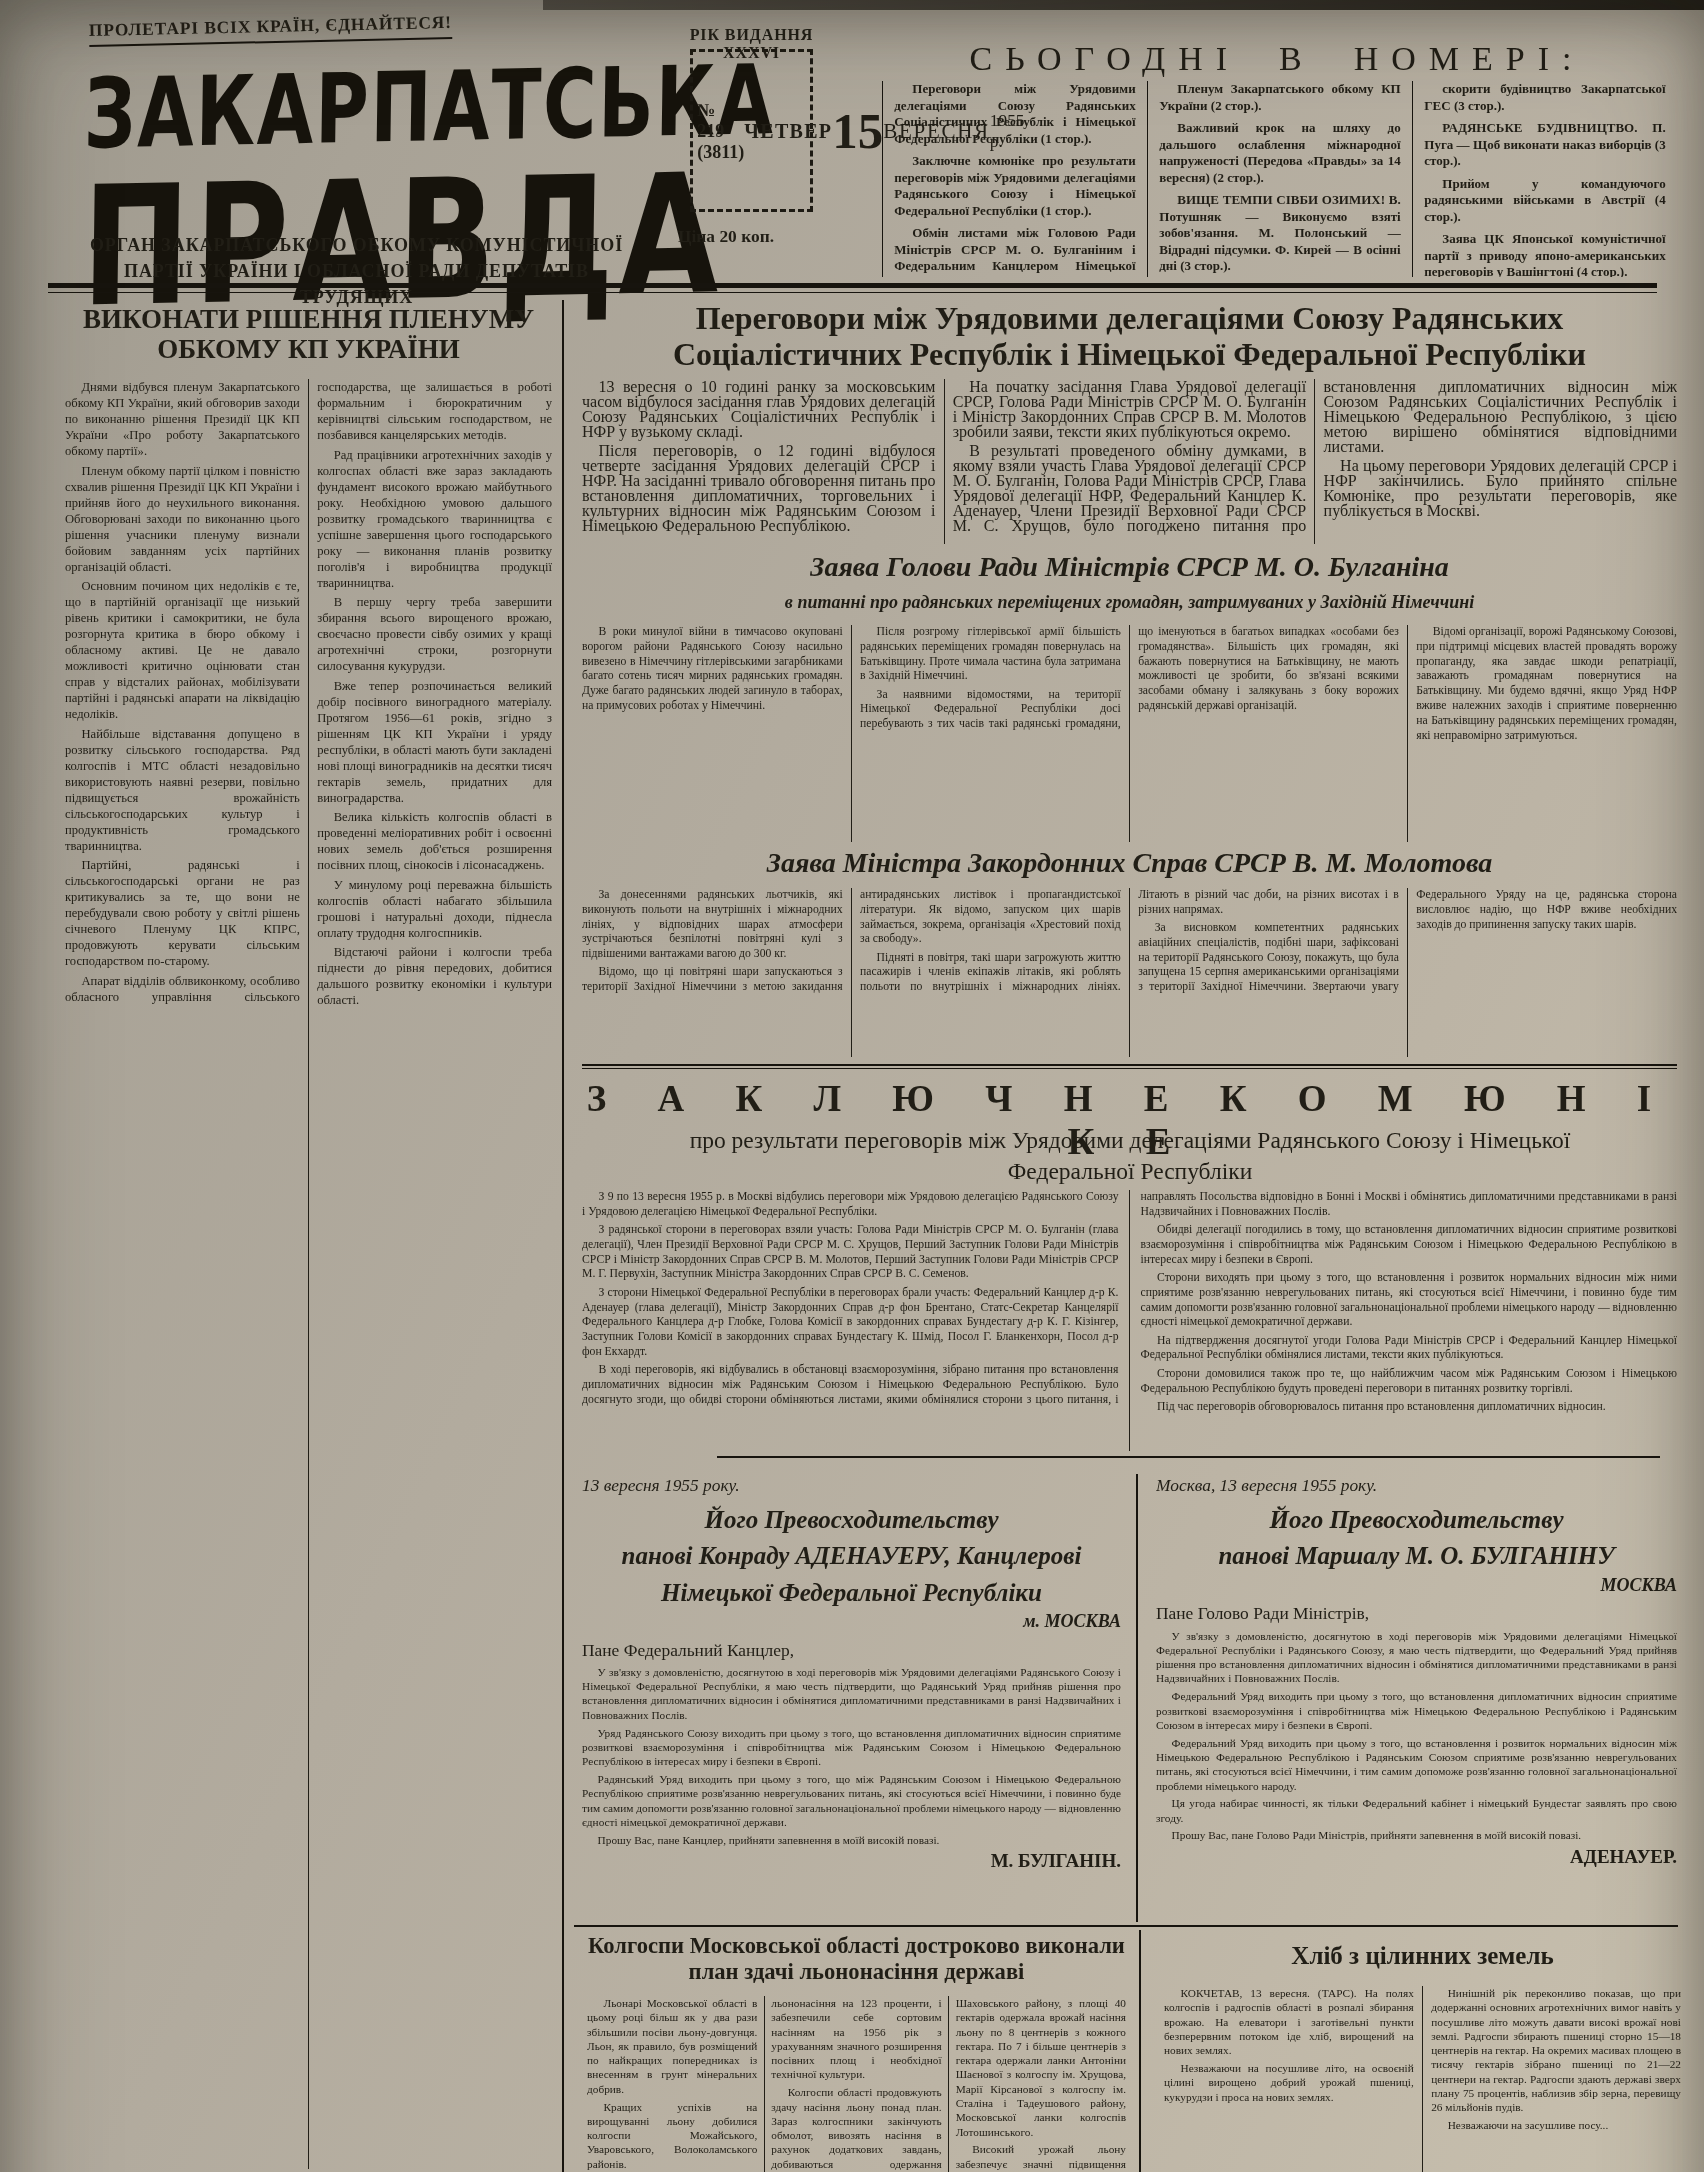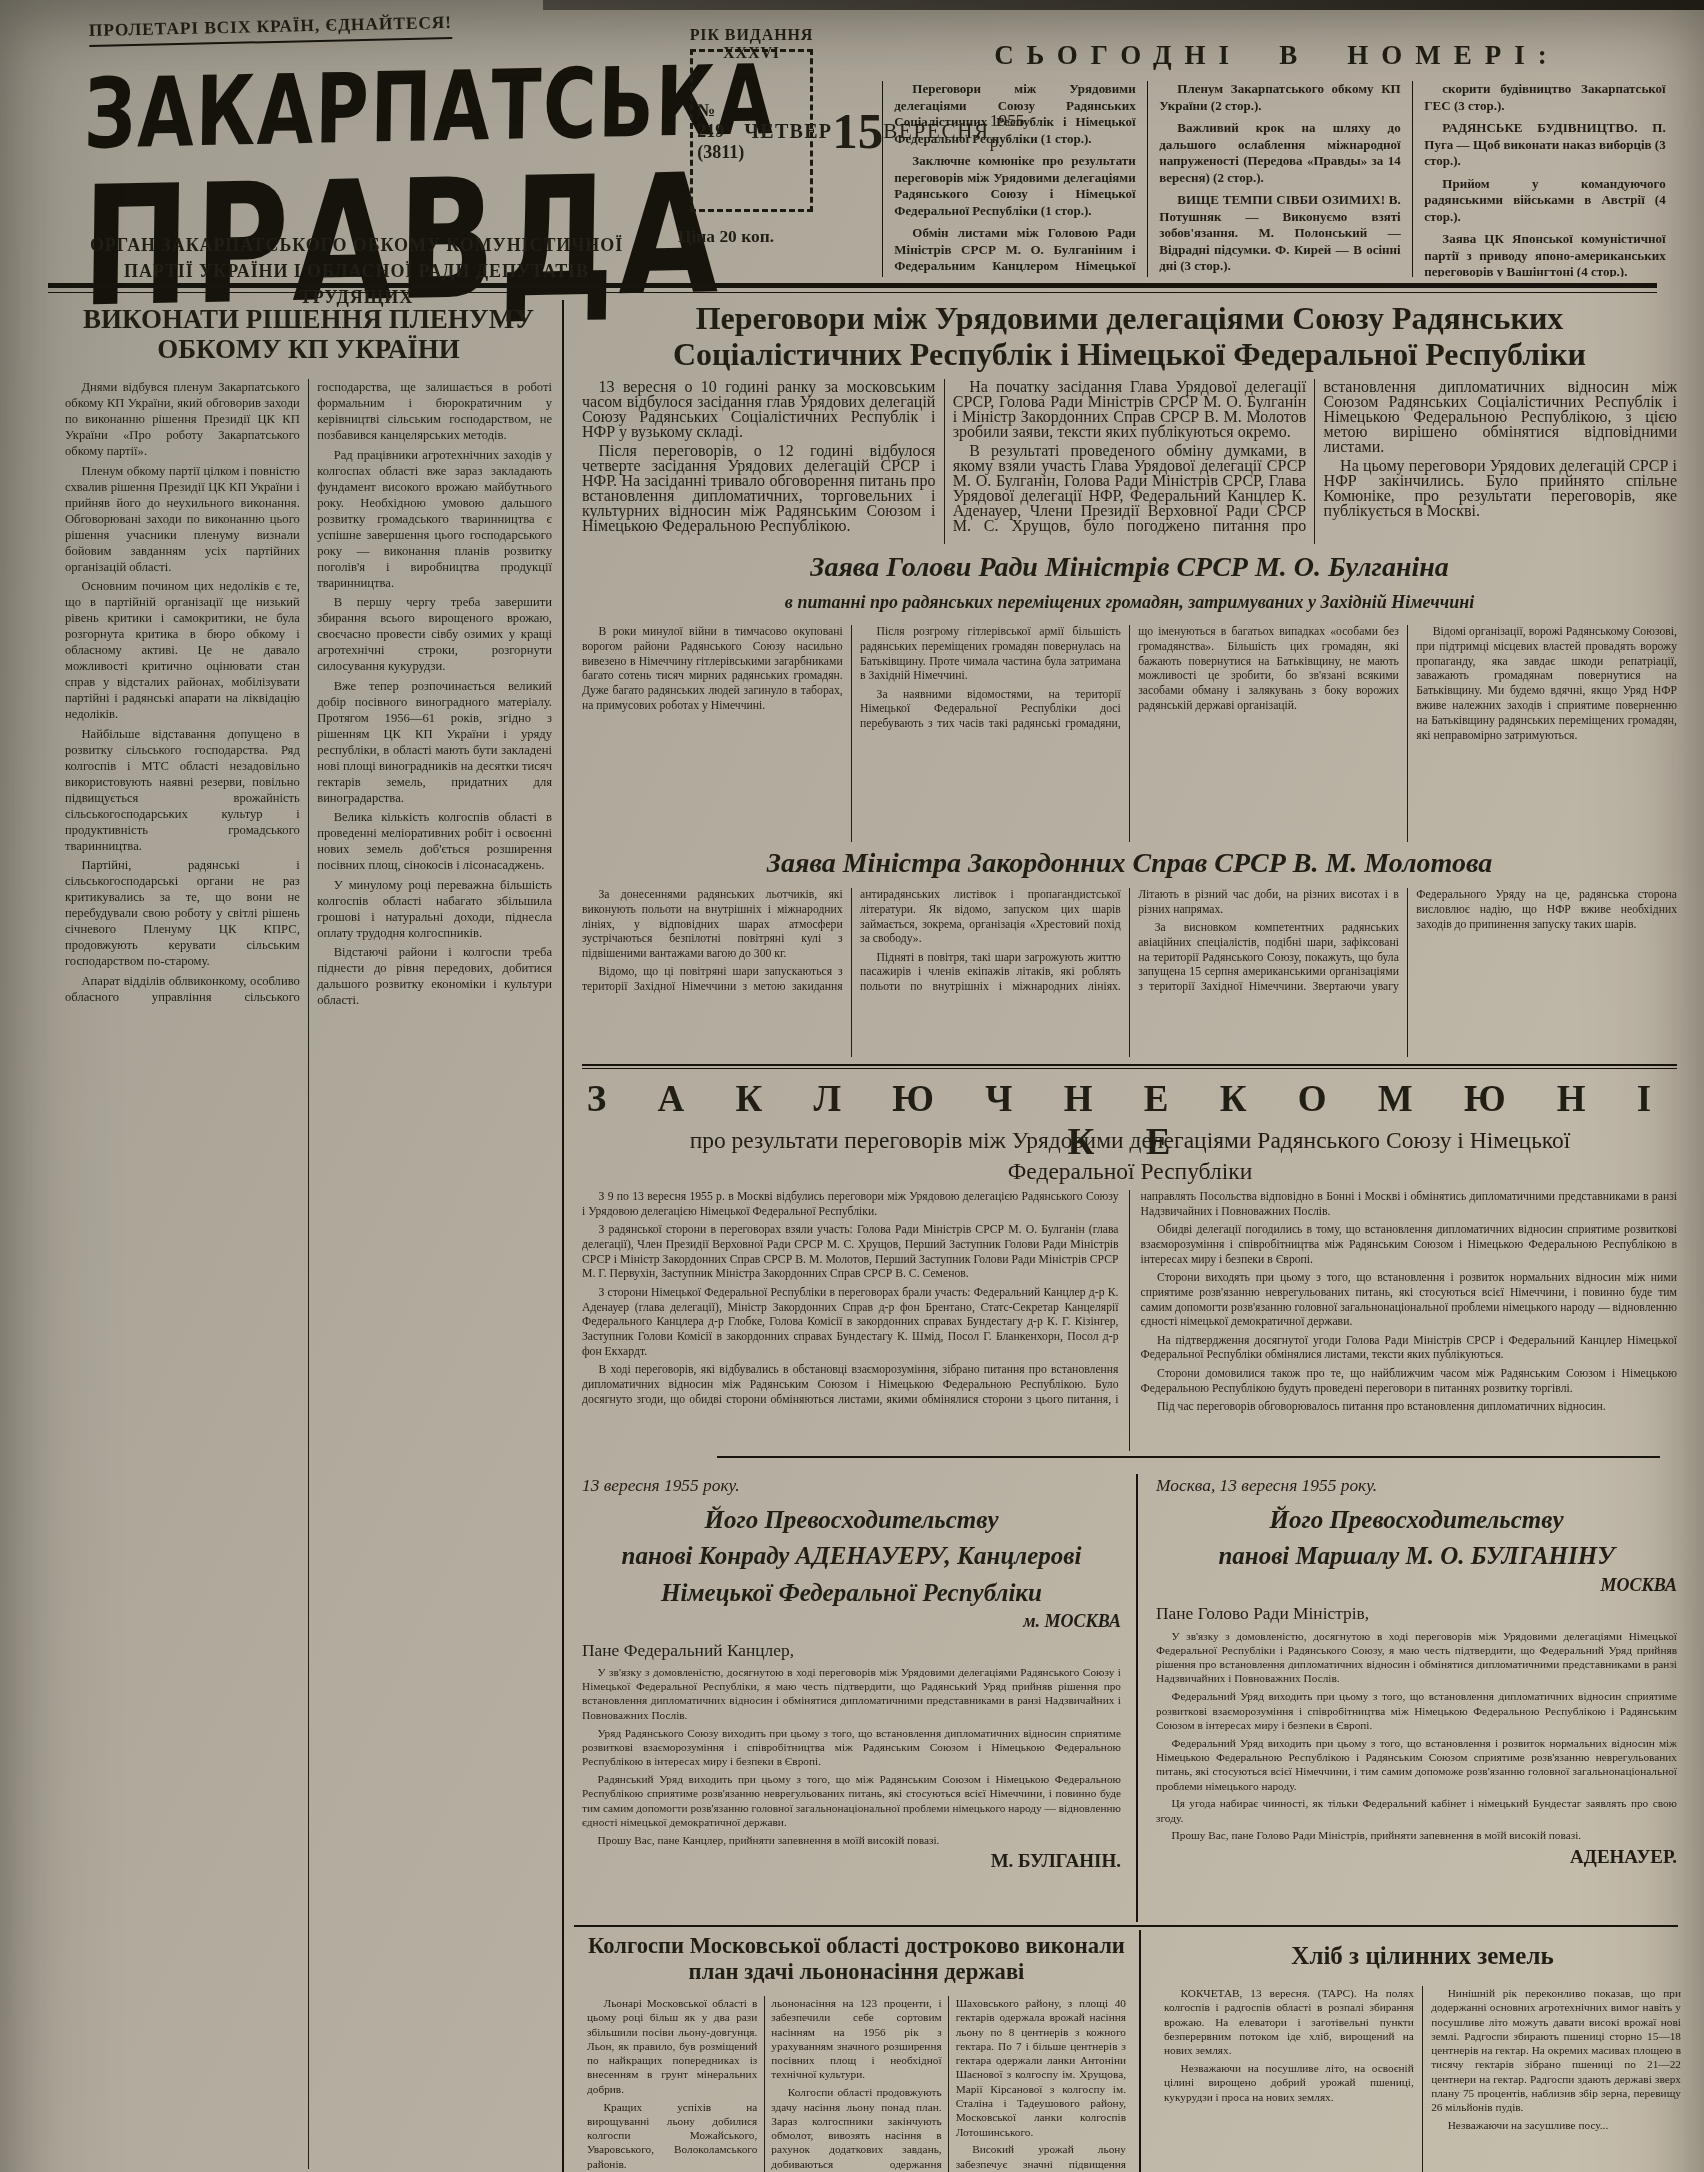--- a/index.html
+++ b/index.html
@@ -23,21 +23,21 @@
   .masthead .l2{display:block;font-size:129px;letter-spacing:4.3px;margin-top:7.8px;transform:scaleY(1.28);transform-origin:top;}
   .slogan{font-size:17.4px;font-weight:bold;letter-spacing:0.9px;border-bottom:2.6px double #17140e;padding-bottom:3.5px;transform:rotate(-1.3deg);}
   .organ{font-size:18px;font-weight:bold;letter-spacing:0.9px;line-height:1.45;}
   .issue-box{border:3.5px dashed #1d1a13;display:flex;flex-direction:row;align-items:center;justify-content:space-between;padding:11.3px 4.3px 9.6px;box-sizing:border-box;}
   .issue-box .num{font-size:18px;font-weight:bold;}
   .issue-box .wd{font-size:20px;font-weight:bold;letter-spacing:1.3px;}
   .issue-box .day{font-size:51px;font-weight:bold;line-height:1;}
   .issue-box .mon{font-size:21px;letter-spacing:1.7px;}
   .issue-box .yr{font-size:17.4px;}
   .price{font-size:17.4px;font-weight:bold;}
-  .today-title{font-size:27px;font-weight:bold;letter-spacing:13px;word-spacing:17.4px;}
+  .today-title{font-size:34px;font-weight:normal;letter-spacing:13px;word-spacing:17.4px;}
   .today-cols{display:flex;}
   .today-col{flex:1;padding:0 11.3px;font-size:13px;line-height:16.5px;font-weight:bold;text-align:justify;overflow:hidden;}
   .today-col + .today-col{border-left:1.7px solid #17140e;}
   .today-col p{margin:0 0 6px;text-indent:18px;}
   .stmt-head{font-style:italic;font-weight:bold;font-size:28px;}
   .stmt-sub{font-style:italic;font-weight:bold;font-size:18px;}
   .comm-title{font-size:37px;font-weight:bold;letter-spacing:21px;}
   .comm-sub{font-size:23.5px;line-height:1.3;}
   .double-rule{border-top:2.6px solid #17140e;border-bottom:1.3px solid #17140e;height:2.2px;}
   .letter .date{font-style:italic;font-size:17.4px;}

